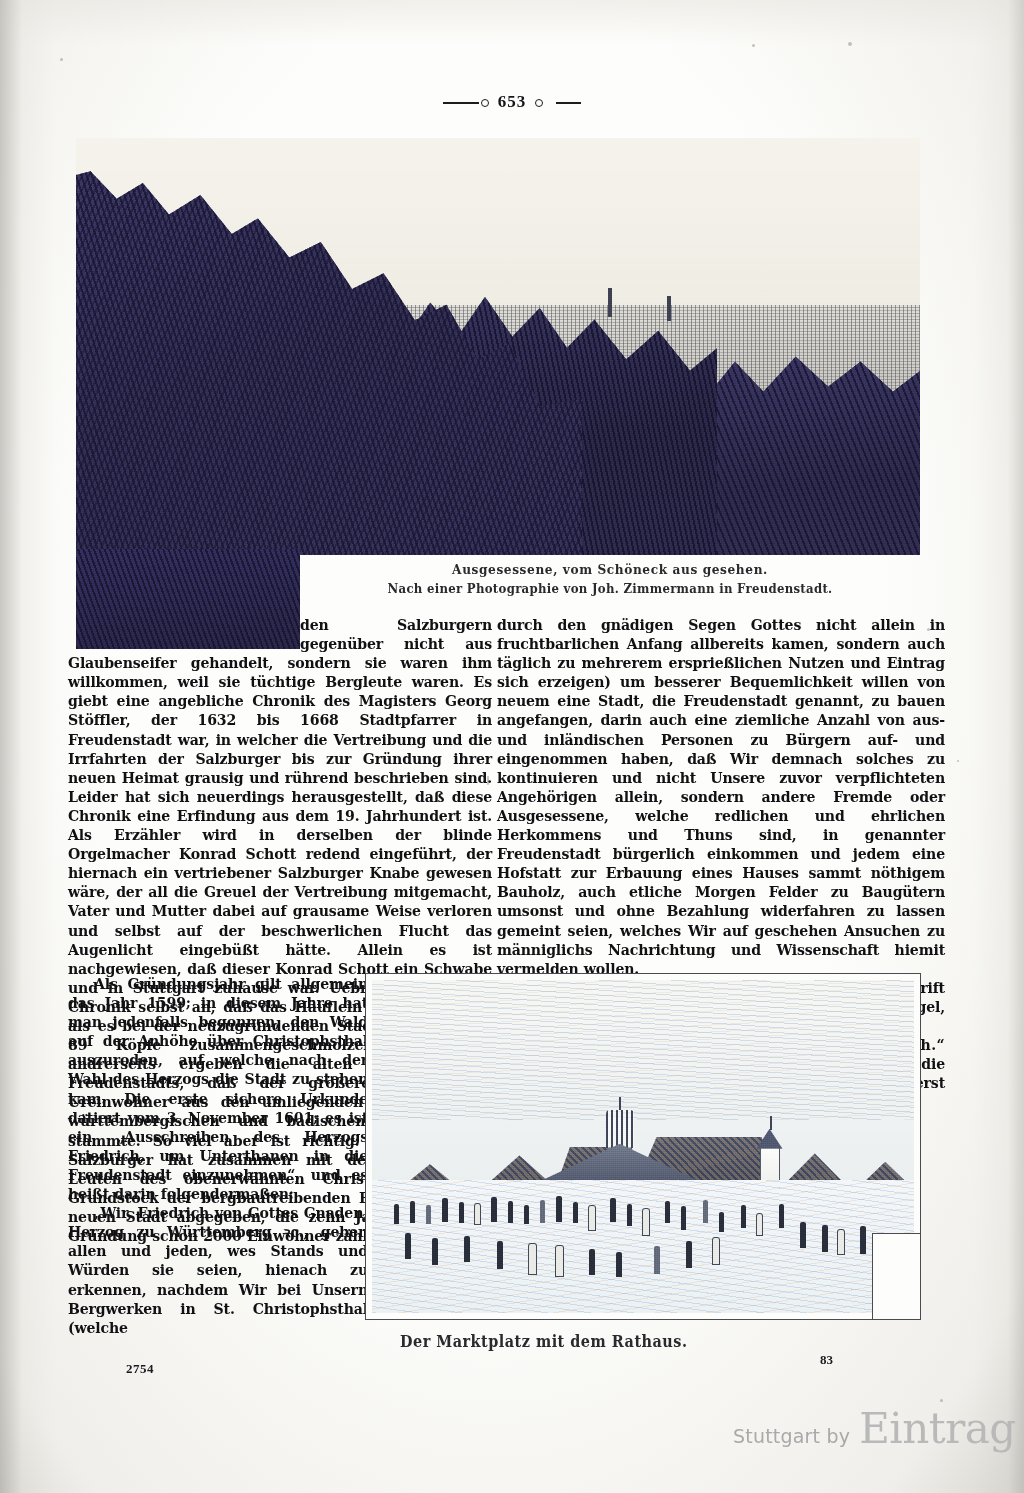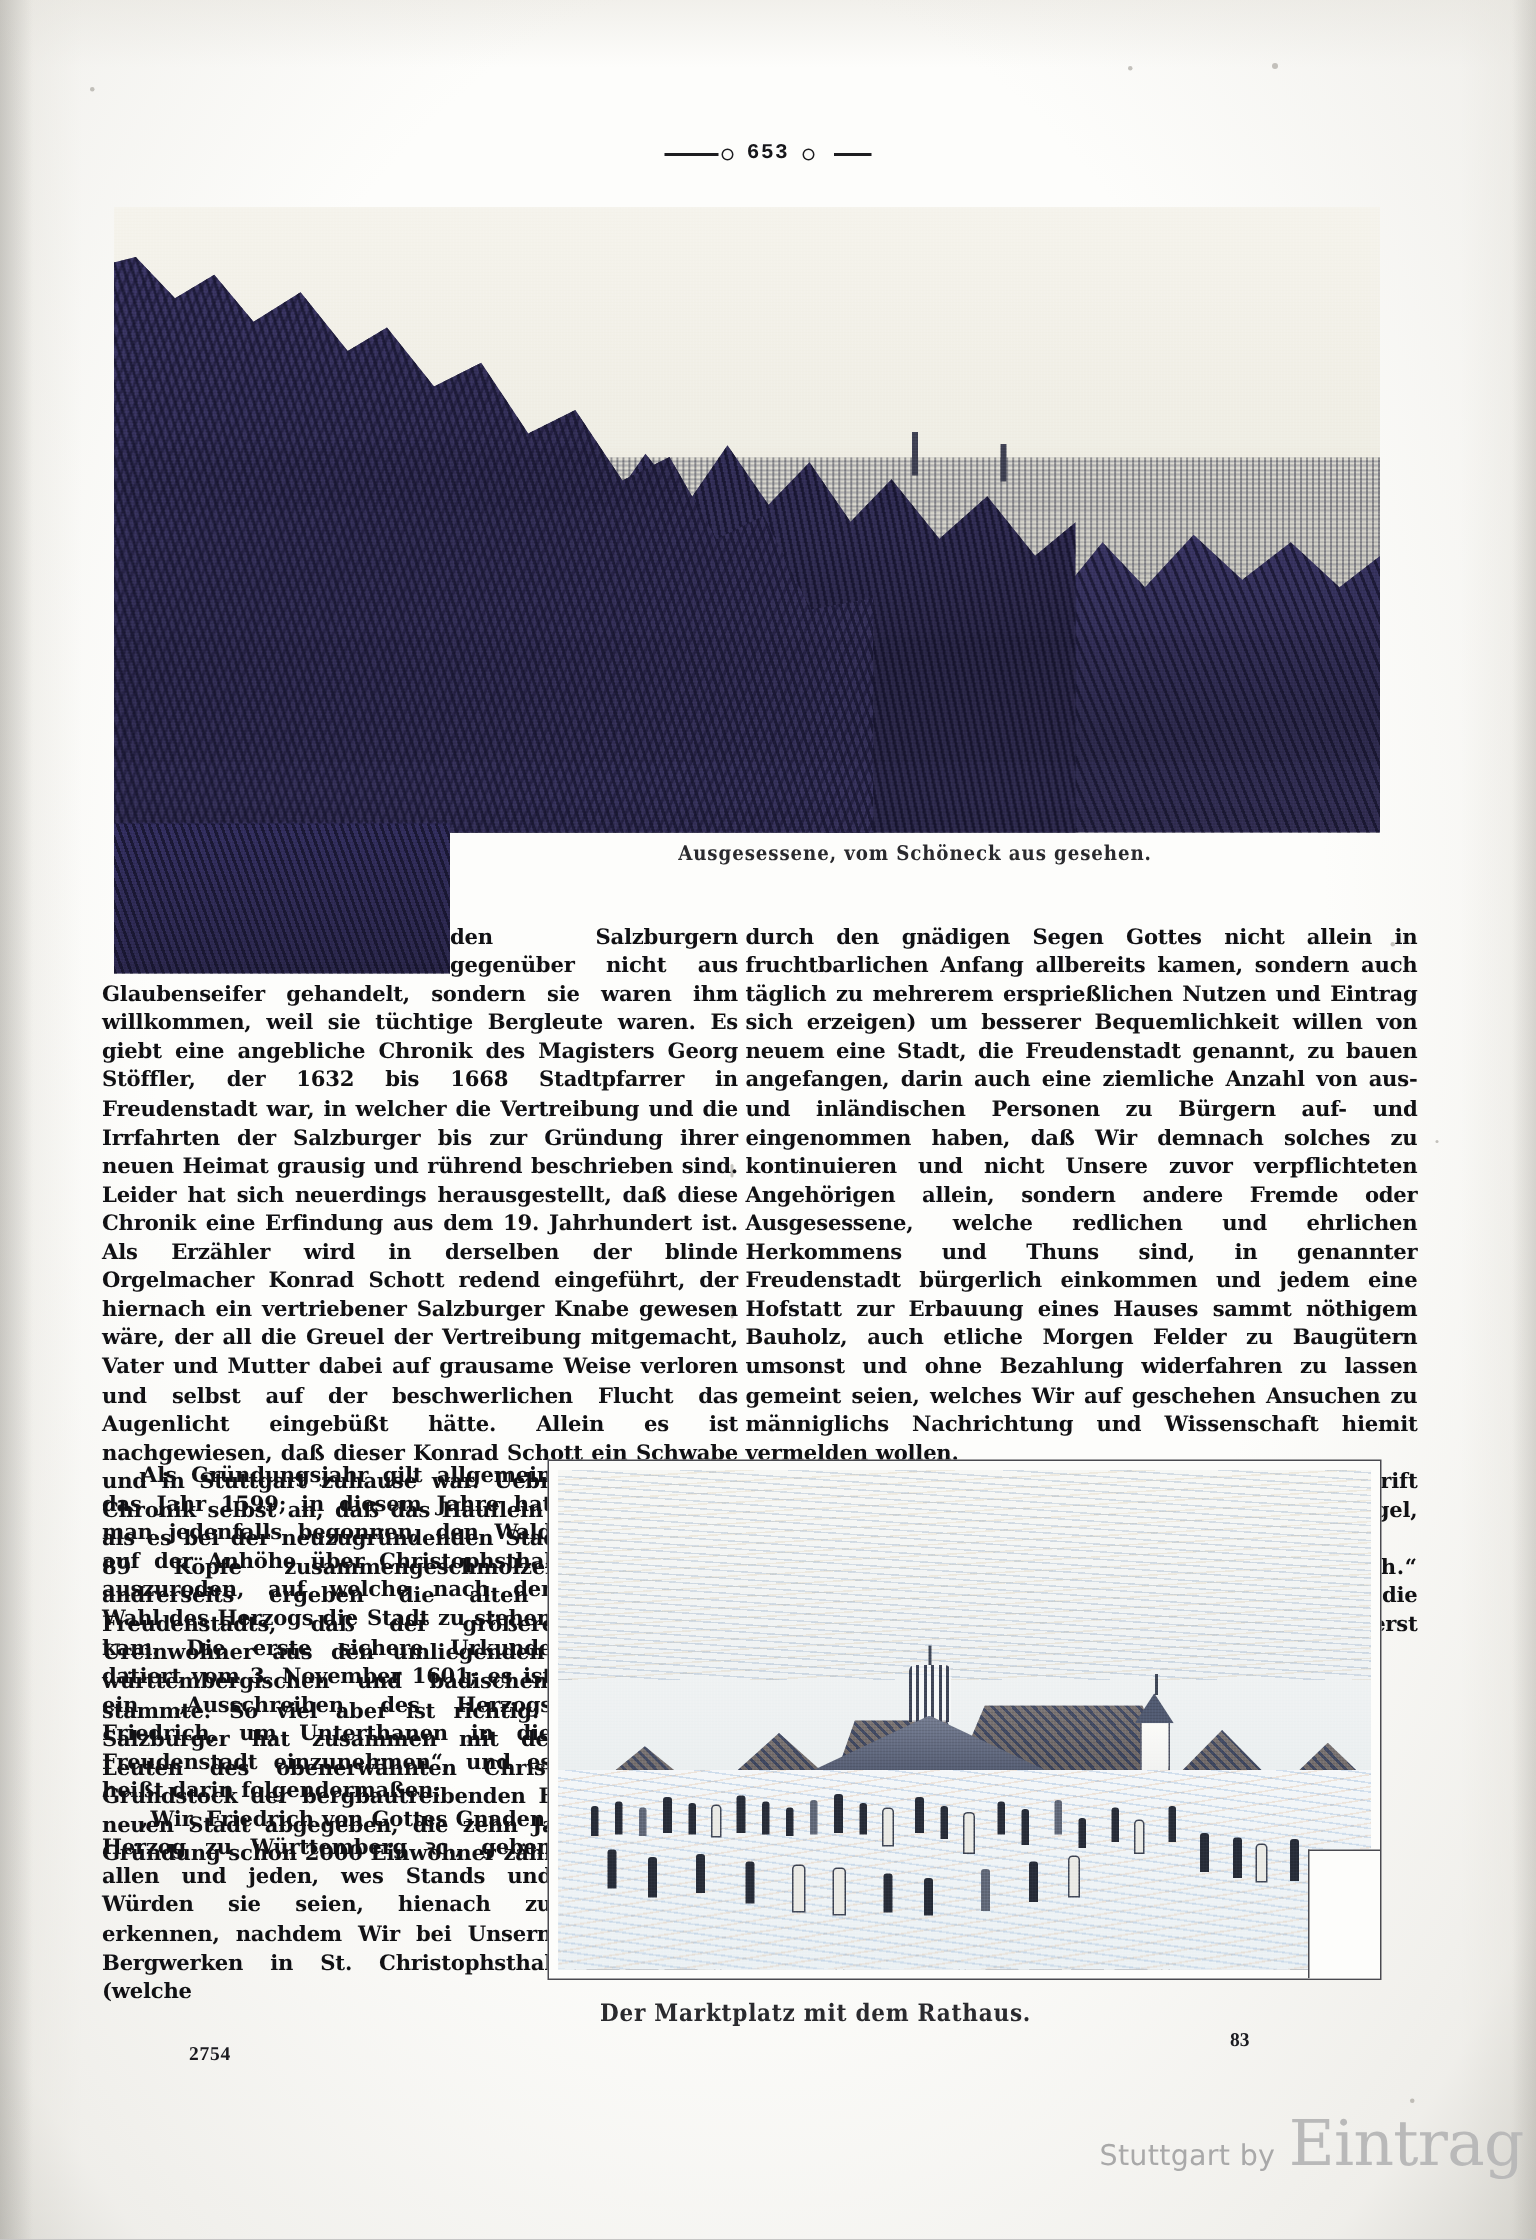--- a/index.html
+++ b/index.html
@@ -28,22 +28,22 @@
   .sp{position:absolute;background:#8e8a82;border-radius:50%;}
 
   
   .folio{
     position:absolute;left:0;right:0;top:92px;
     text-align:center;
     font-family:"DejaVu Serif",serif;
   }
   .folio-inner{display:inline-flex;align-items:center;gap:9px;}
   .folio-num{
-    font-size:14px;font-weight:700;color:#16161a;letter-spacing:1px;
-    font-family:Liberation Mono, monospace;
+    font-size:17px;font-weight:700;color:#16161a;letter-spacing:1px;
+    font-family:Liberation Serif, serif;
   }
   .rule-l,.rule-r{display:block;position:relative;width:46px;height:10px;}
   .rule-l:before,.rule-r:before{
     content:"";position:absolute;top:5px;height:1.6px;background:#1d1d20;
   }
   .rule-l:before{left:0;width:36px;}
   .rule-r:before{right:0;width:25px;}
   .rule-l:after,.rule-r:after{
     content:"";position:absolute;top:2.4px;width:6px;height:6px;
     border:1.5px solid #1d1d20;border-radius:50%;
@@ -344,20 +344,21 @@
     <div class="forest-mid"></div>
     <div class="forest-left"></div>
     <div class="halftone"></div>
   </div>
   <div class="plate-tooth">
     <div class="halftone"></div>
   </div>
 
   <div class="cap cap-top">
     <div class="cap-line1 frak">Ausgesessene, vom Schöneck aus gesehen.</div>
+    <div class="cap-line2 frak">Nach einer Photographie von Joh. Zimmermann in Freudenstadt.</div>
   </div>
 
   <div class="colL">
     <div class="wrap-notch"></div>
     <p class="para">den Salzburgern gegenüber nicht aus Glaubenseifer gehandelt, sondern sie waren ihm willkommen, weil sie tüchtige Bergleute waren. Es giebt eine angebliche Chronik des Magisters Georg Stöffler, der 1632 bis 1668 Stadtpfarrer in Freudenstadt war, in welcher die Vertreibung und die Irrfahrten der Salzburger bis zur Gründung ihrer neuen Heimat grausig und rührend beschrieben sind. Leider hat sich neuerdings herausgestellt, daß diese Chronik eine Erfindung aus dem 19. Jahrhundert ist. Als Erzähler wird in derselben der blinde Orgelmacher Konrad Schott redend eingeführt, der hiernach ein vertriebener Salzburger Knabe gewesen wäre, der all die Greuel der Vertreibung mitgemacht, Vater und Mutter dabei auf grausame Weise verloren und selbst auf der beschwerlichen Flucht das Augenlicht eingebüßt hätte. Allein es ist nachgewiesen, daß dieser Konrad Schott ein Schwabe und in Stuttgart zuhause war. Uebrigens giebt die Chronik selbst an, daß das Häuflein der Salzburger, als es bei der neuzugründenden Stadt anlangte, auf 89 Köpfe zusammengeschmolzen war, und andrerseits ergeben die alten Kirchenbücher Freudenstadts, daß der größere Teil seiner Ureinwohner aus den umliegenden Gegenden des württembergischen und badischen Schwarzwalds stammte. So viel aber ist richtig: jenes Häuflein Salzburger hat zusammen mit den vorhandenen Leuten des obenerwähnten Christophsthals den Grundstock der bergbautreibenden Bevölkerung der neuen Stadt abgegeben, die zehn Jahre nach ihrer Gründung schon 2000 Einwohner zählte.</p>
   </div>
   <div class="colL-lower">
     <p class="para indent">Als Gründungsjahr gilt allgemein das Jahr 1599; in diesem Jahre hat man jedenfalls begonnen, den Wald auf der Anhöhe über Christophsthal auszuroden, auf welche nach der Wahl des Herzogs die Stadt zu stehen kam. Die erste sichere Urkunde datiert vom 3. November 1601; es ist ein „Ausschreiben des Herzogs Friedrich, um Unterthanen in die Freudenstadt einzunehmen“, und es heißt darin folgendermaßen:</p>
     <p class="para indent">„Wir, Friedrich von Gottes Gnaden, Herzog zu Württemberg ꝛc., geben allen und jeden, wes Stands und Würden sie seien, hienach zu erkennen, nachdem Wir bei Unsern Bergwerken in St. Christophsthal (welche</p>
   </div>

